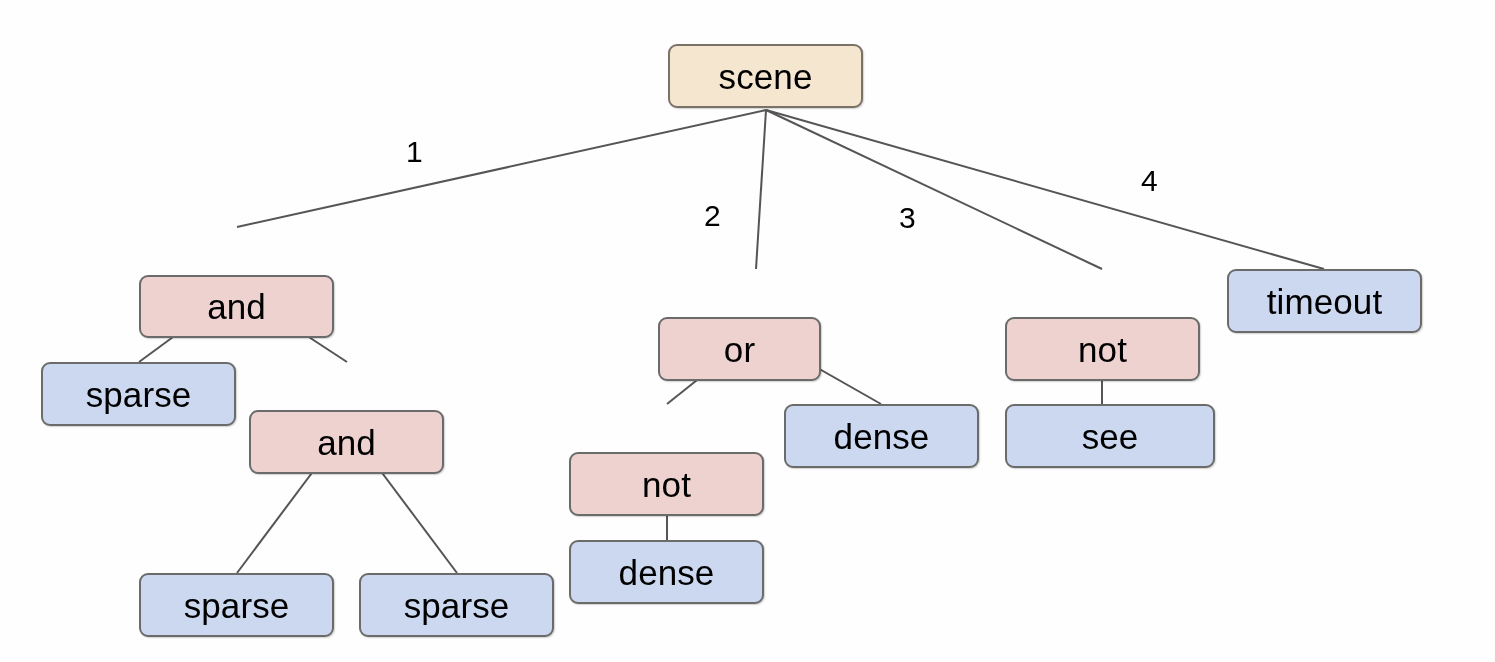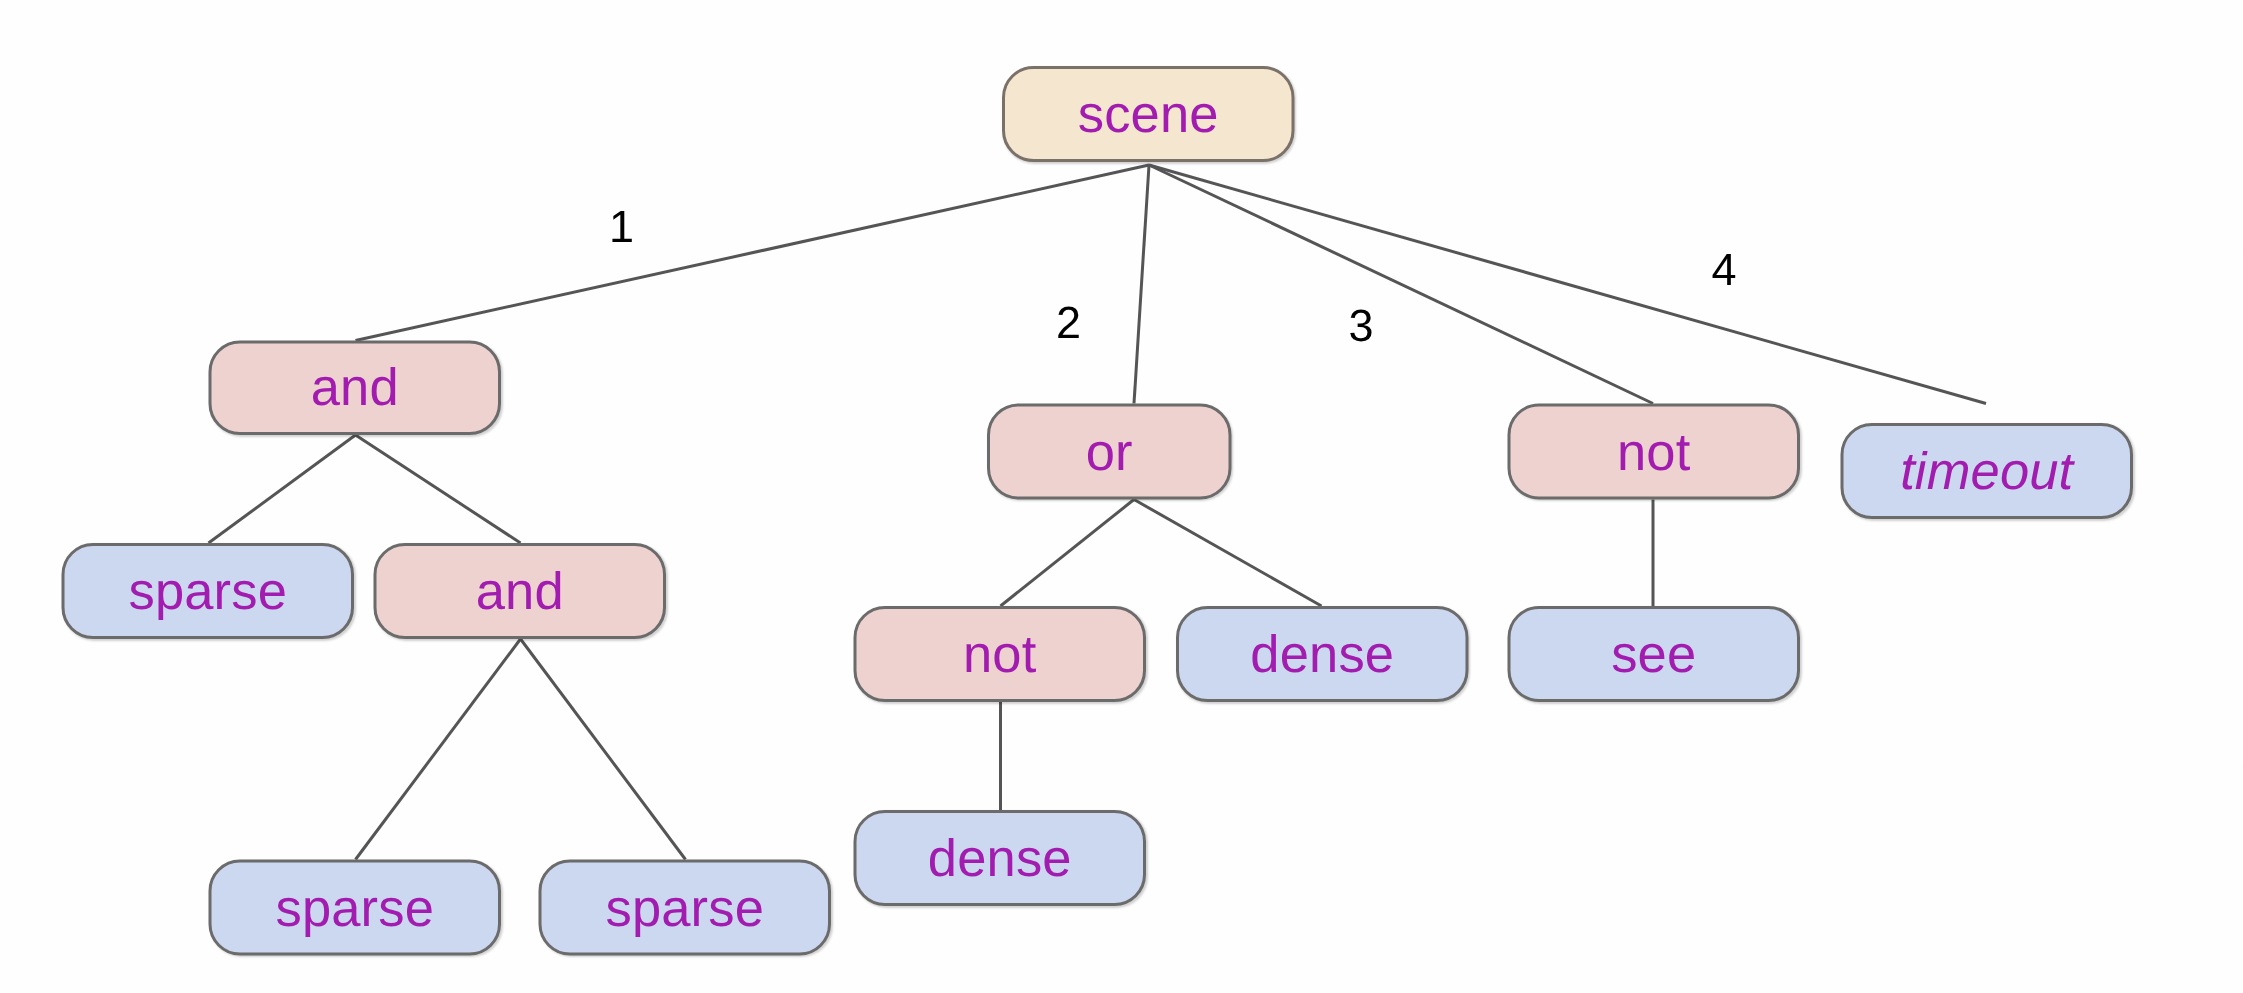--- a/index.html
+++ b/index.html
@@ -22,32 +22,32 @@
     left: 0;
     top: 0;
     width: 1495px;
     height: 662px;
     pointer-events: none;
   }
   .node {
     position: absolute;
     box-sizing: border-box;
     border: 2px solid #6b6b6b;
-    border-radius: 21px;
+    border-radius: 9px;
     display: flex;
     align-items: center;
     justify-content: center;
     font-size: 35px;
     line-height: 1;
-    color: #a21caf;
+    color: #000000;
     letter-spacing: 0.1px;
     box-shadow: 1px 1px 1.5px rgba(0,0,0,0.18);
   }
   .node.root { background: #f5e6d0; border-color: #7a7168; }
-  .node.op   { background: #eed2d0; border-color: #6b6b6b; }
+  .node.op   { background: #eed2d0; border-color: #6b6b6b; margin-top: 48px; }
   .node.leaf { background: #ccd8ef; border-color: #6b6b6b; }
   .edge-label {
     position: absolute;
     font-size: 30px;
     color: #000000;
     line-height: 1;
   }
 </style>
 </head>
 <body>
@@ -94,24 +94,24 @@
       </div>
       <div class="node leaf" style="left: 784px; top: 404px; width: 195px; height: 64px;">
         <span>dense</span>
       </div>
       <div class="node leaf" style="left: 569px; top: 540px; width: 195px; height: 64px;">
         <span>dense</span>
       </div>
       <div class="node op" style="left: 1005px; top: 269px; width: 195px; height: 64px;">
         <span>not</span>
       </div>
-      <div class="node leaf" style="left: 1005px; top: 404px; width: 195px; height: 64px;">
+      <div class="node leaf" style="left: 1005px; top: 404px; width: 210px; height: 64px;">
         <span>see</span>
       </div>
-      <div class="node leaf" style="left: 1227px; top: 282px; width: 195px; height: 64px; font-style: italic;">
+      <div class="node leaf" style="left: 1227px; top: 269px; width: 195px; height: 64px;">
         <span>timeout</span>
       </div>
     </div>
   <div id="label-layer">
       <div class="edge-label" style="left: 406px; top: 137px;">1</div>
       <div class="edge-label" style="left: 704px; top: 201px;">2</div>
       <div class="edge-label" style="left: 899px; top: 203px;">3</div>
       <div class="edge-label" style="left: 1141px; top: 166px;">4</div>
     </div>
 </div>

